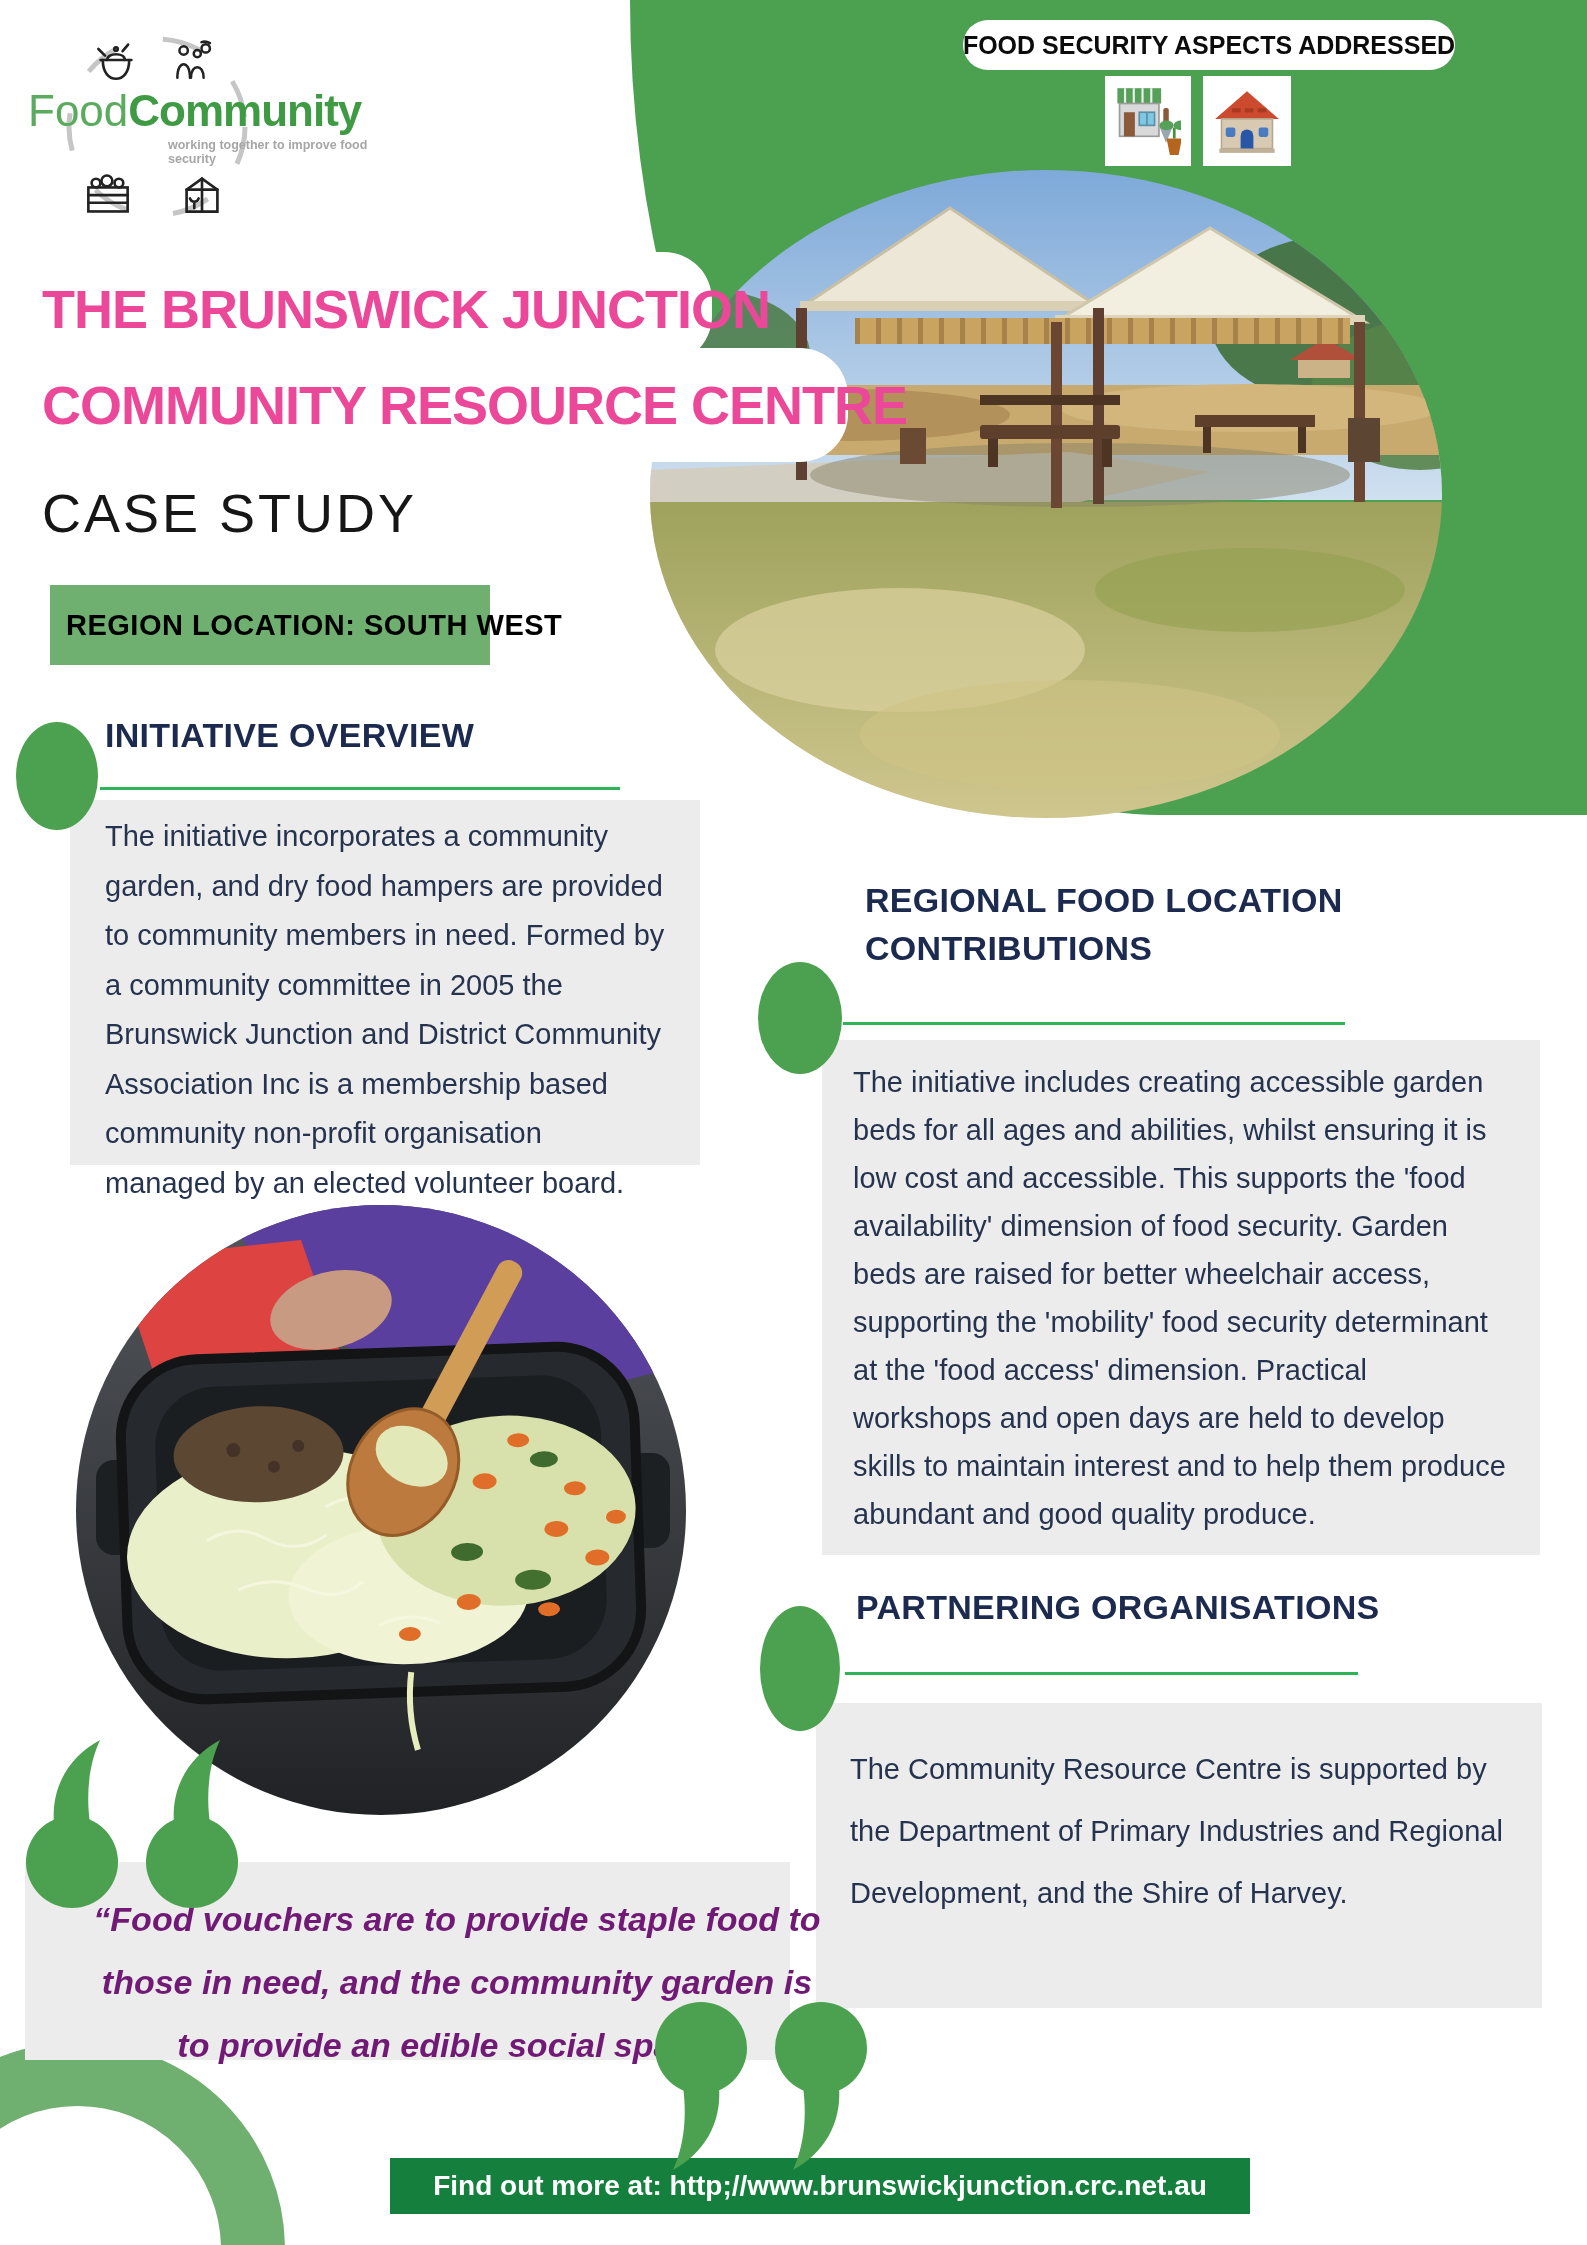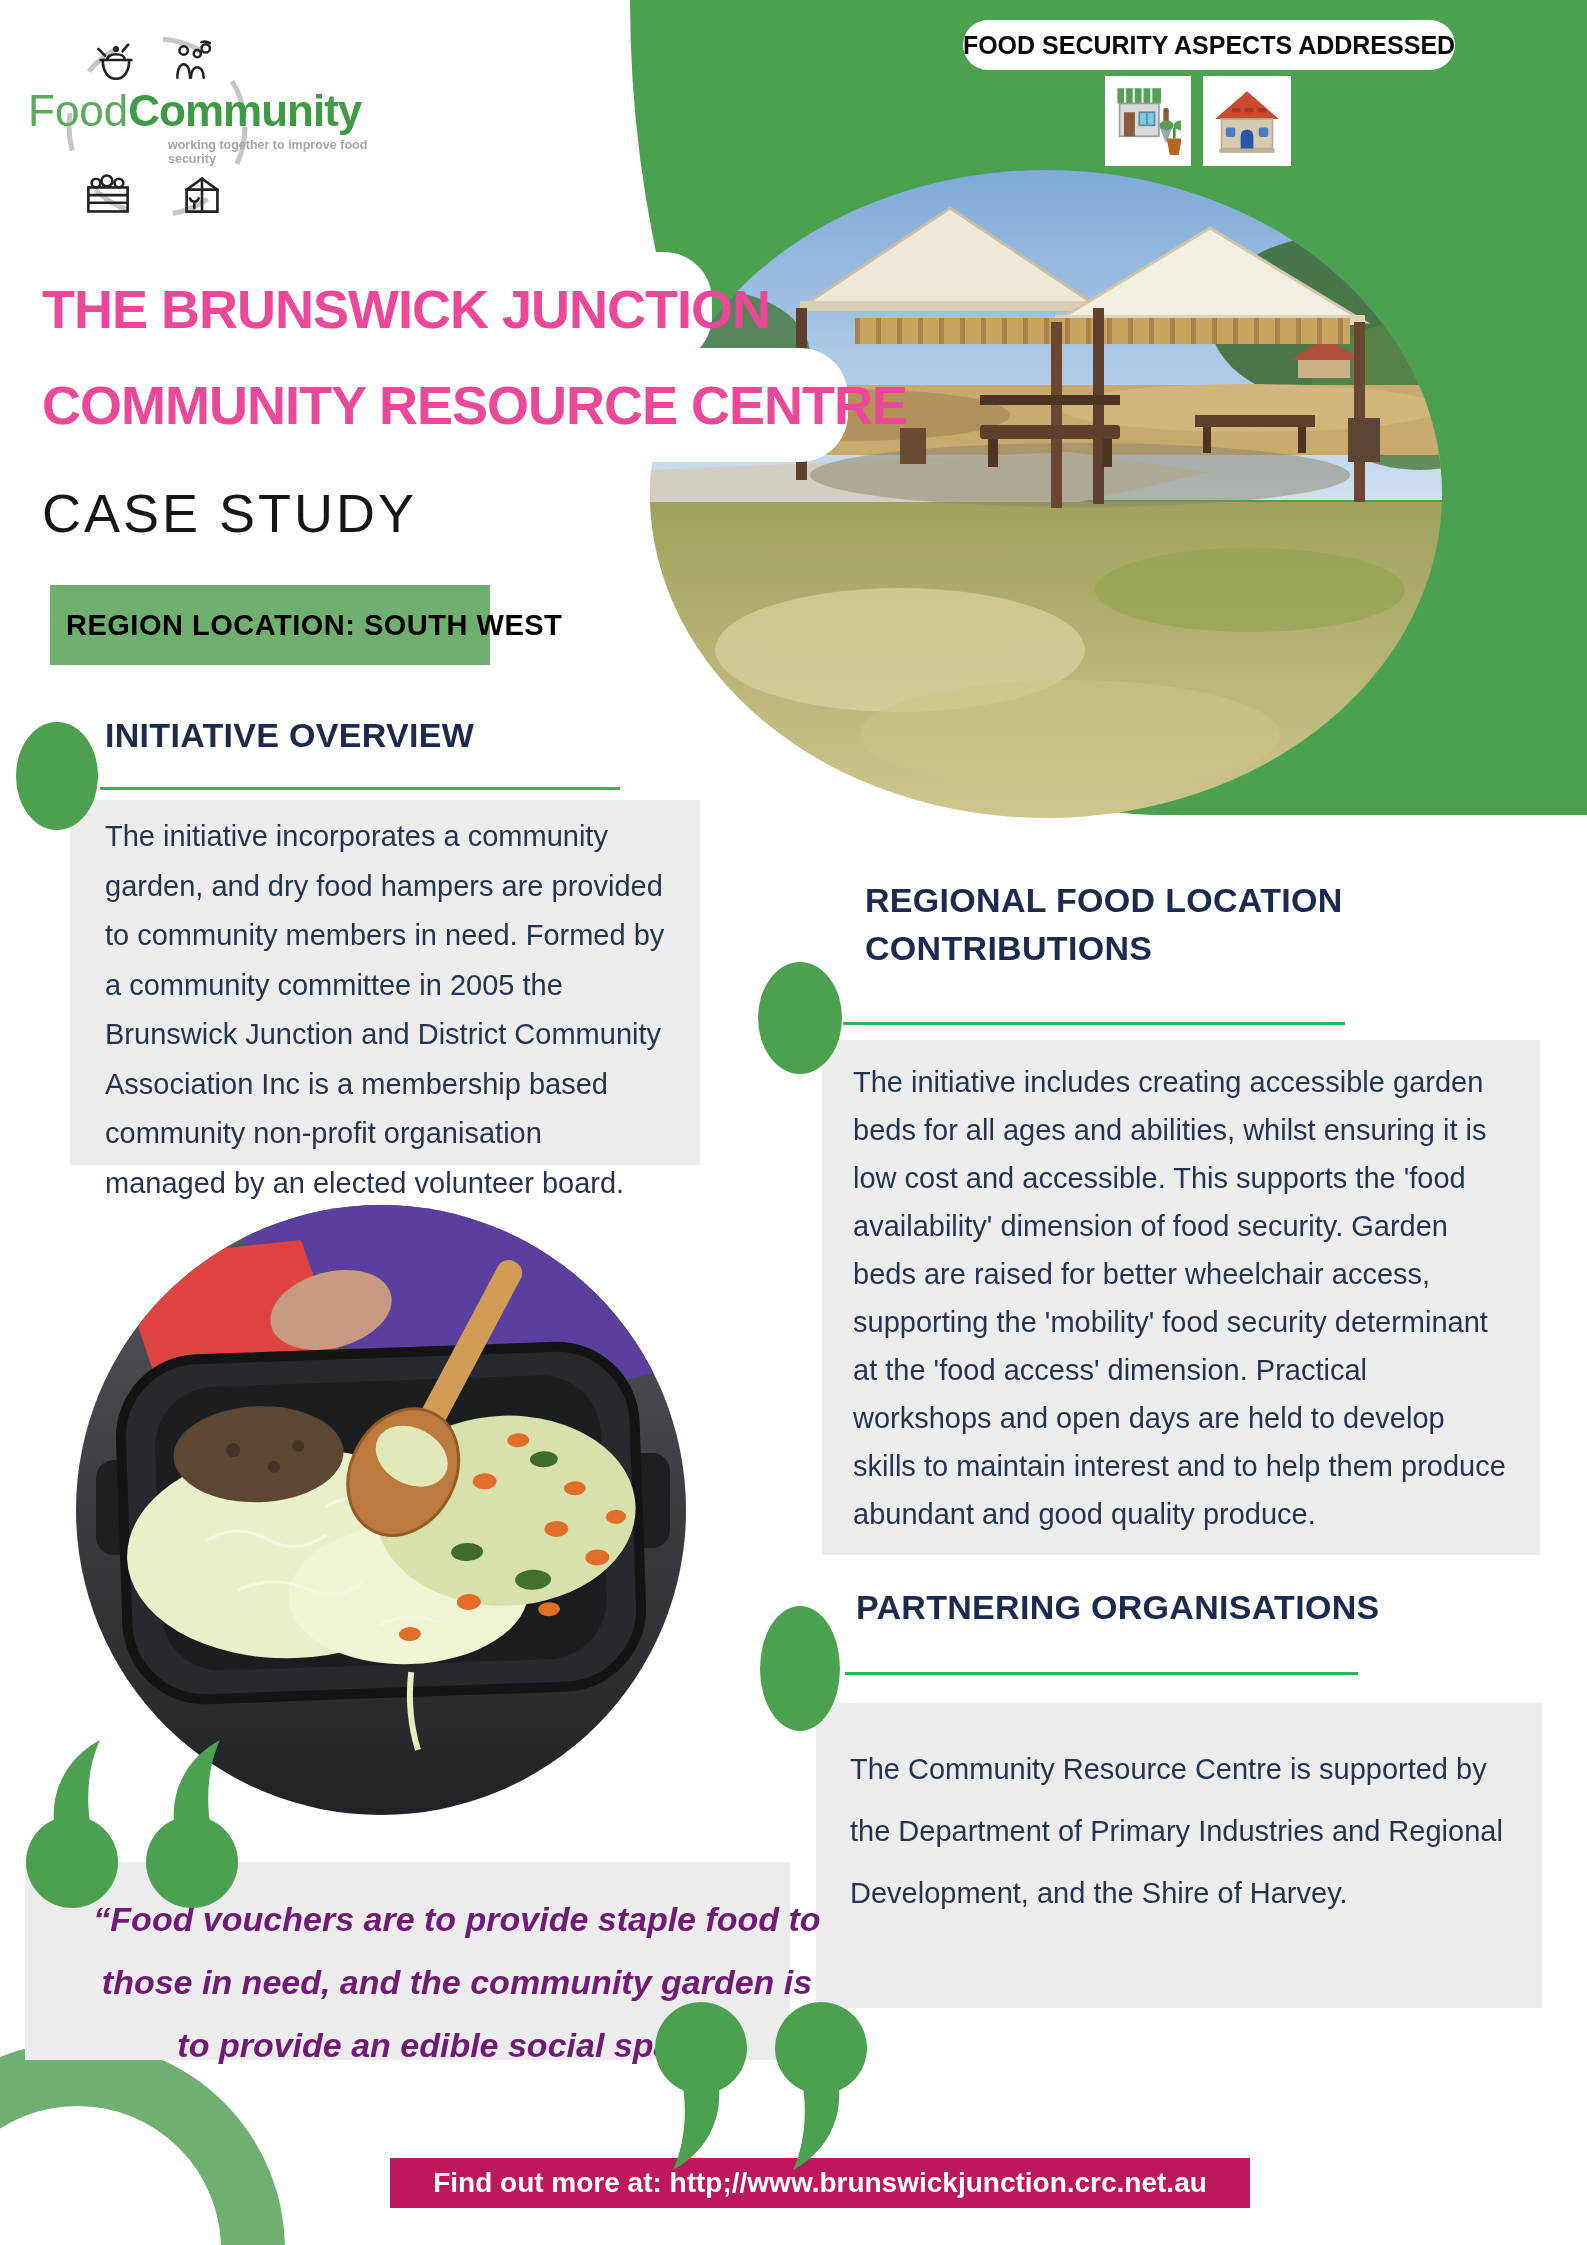--- a/index.html
+++ b/index.html
@@ -77,21 +77,21 @@
   #food-photo{left:76px;top:1205px;width:610px;height:610px;border-radius:50%;overflow:hidden;z-index:2;}
 
   
   #quote-open{left:25px;top:1740px;z-index:5;}
   #quote-close{left:628px;top:2002px;z-index:5;}
   #quote-box{left:25px;top:1862px;width:765px;height:198px;z-index:3;}
   #quote-text{left:25px;top:1888px;width:864px;z-index:4;text-align:center;font-size:34px;font-weight:700;
               font-style:italic;color:#701a75;line-height:63px;white-space:pre-line;}
 
   
-  #footer-bar{left:390px;top:2158px;width:860px;height:50px;background:#be185d;z-index:4;
+  #footer-bar{left:390px;top:2158px;width:860px;height:56px;background:#15803d;z-index:4;
               display:flex;align-items:center;justify-content:center;}
   #footer-bar span{color:#ffffff;font-weight:800;font-size:28px;white-space:nowrap;}
 
   
   #bottom-ring{left:-130px;top:2042px;width:287px;height:287px;border:64px solid #6FAF6F;border-radius:50%;z-index:1;}
 </style>
 </head>
 <body>
 
 <div id="canvas">

